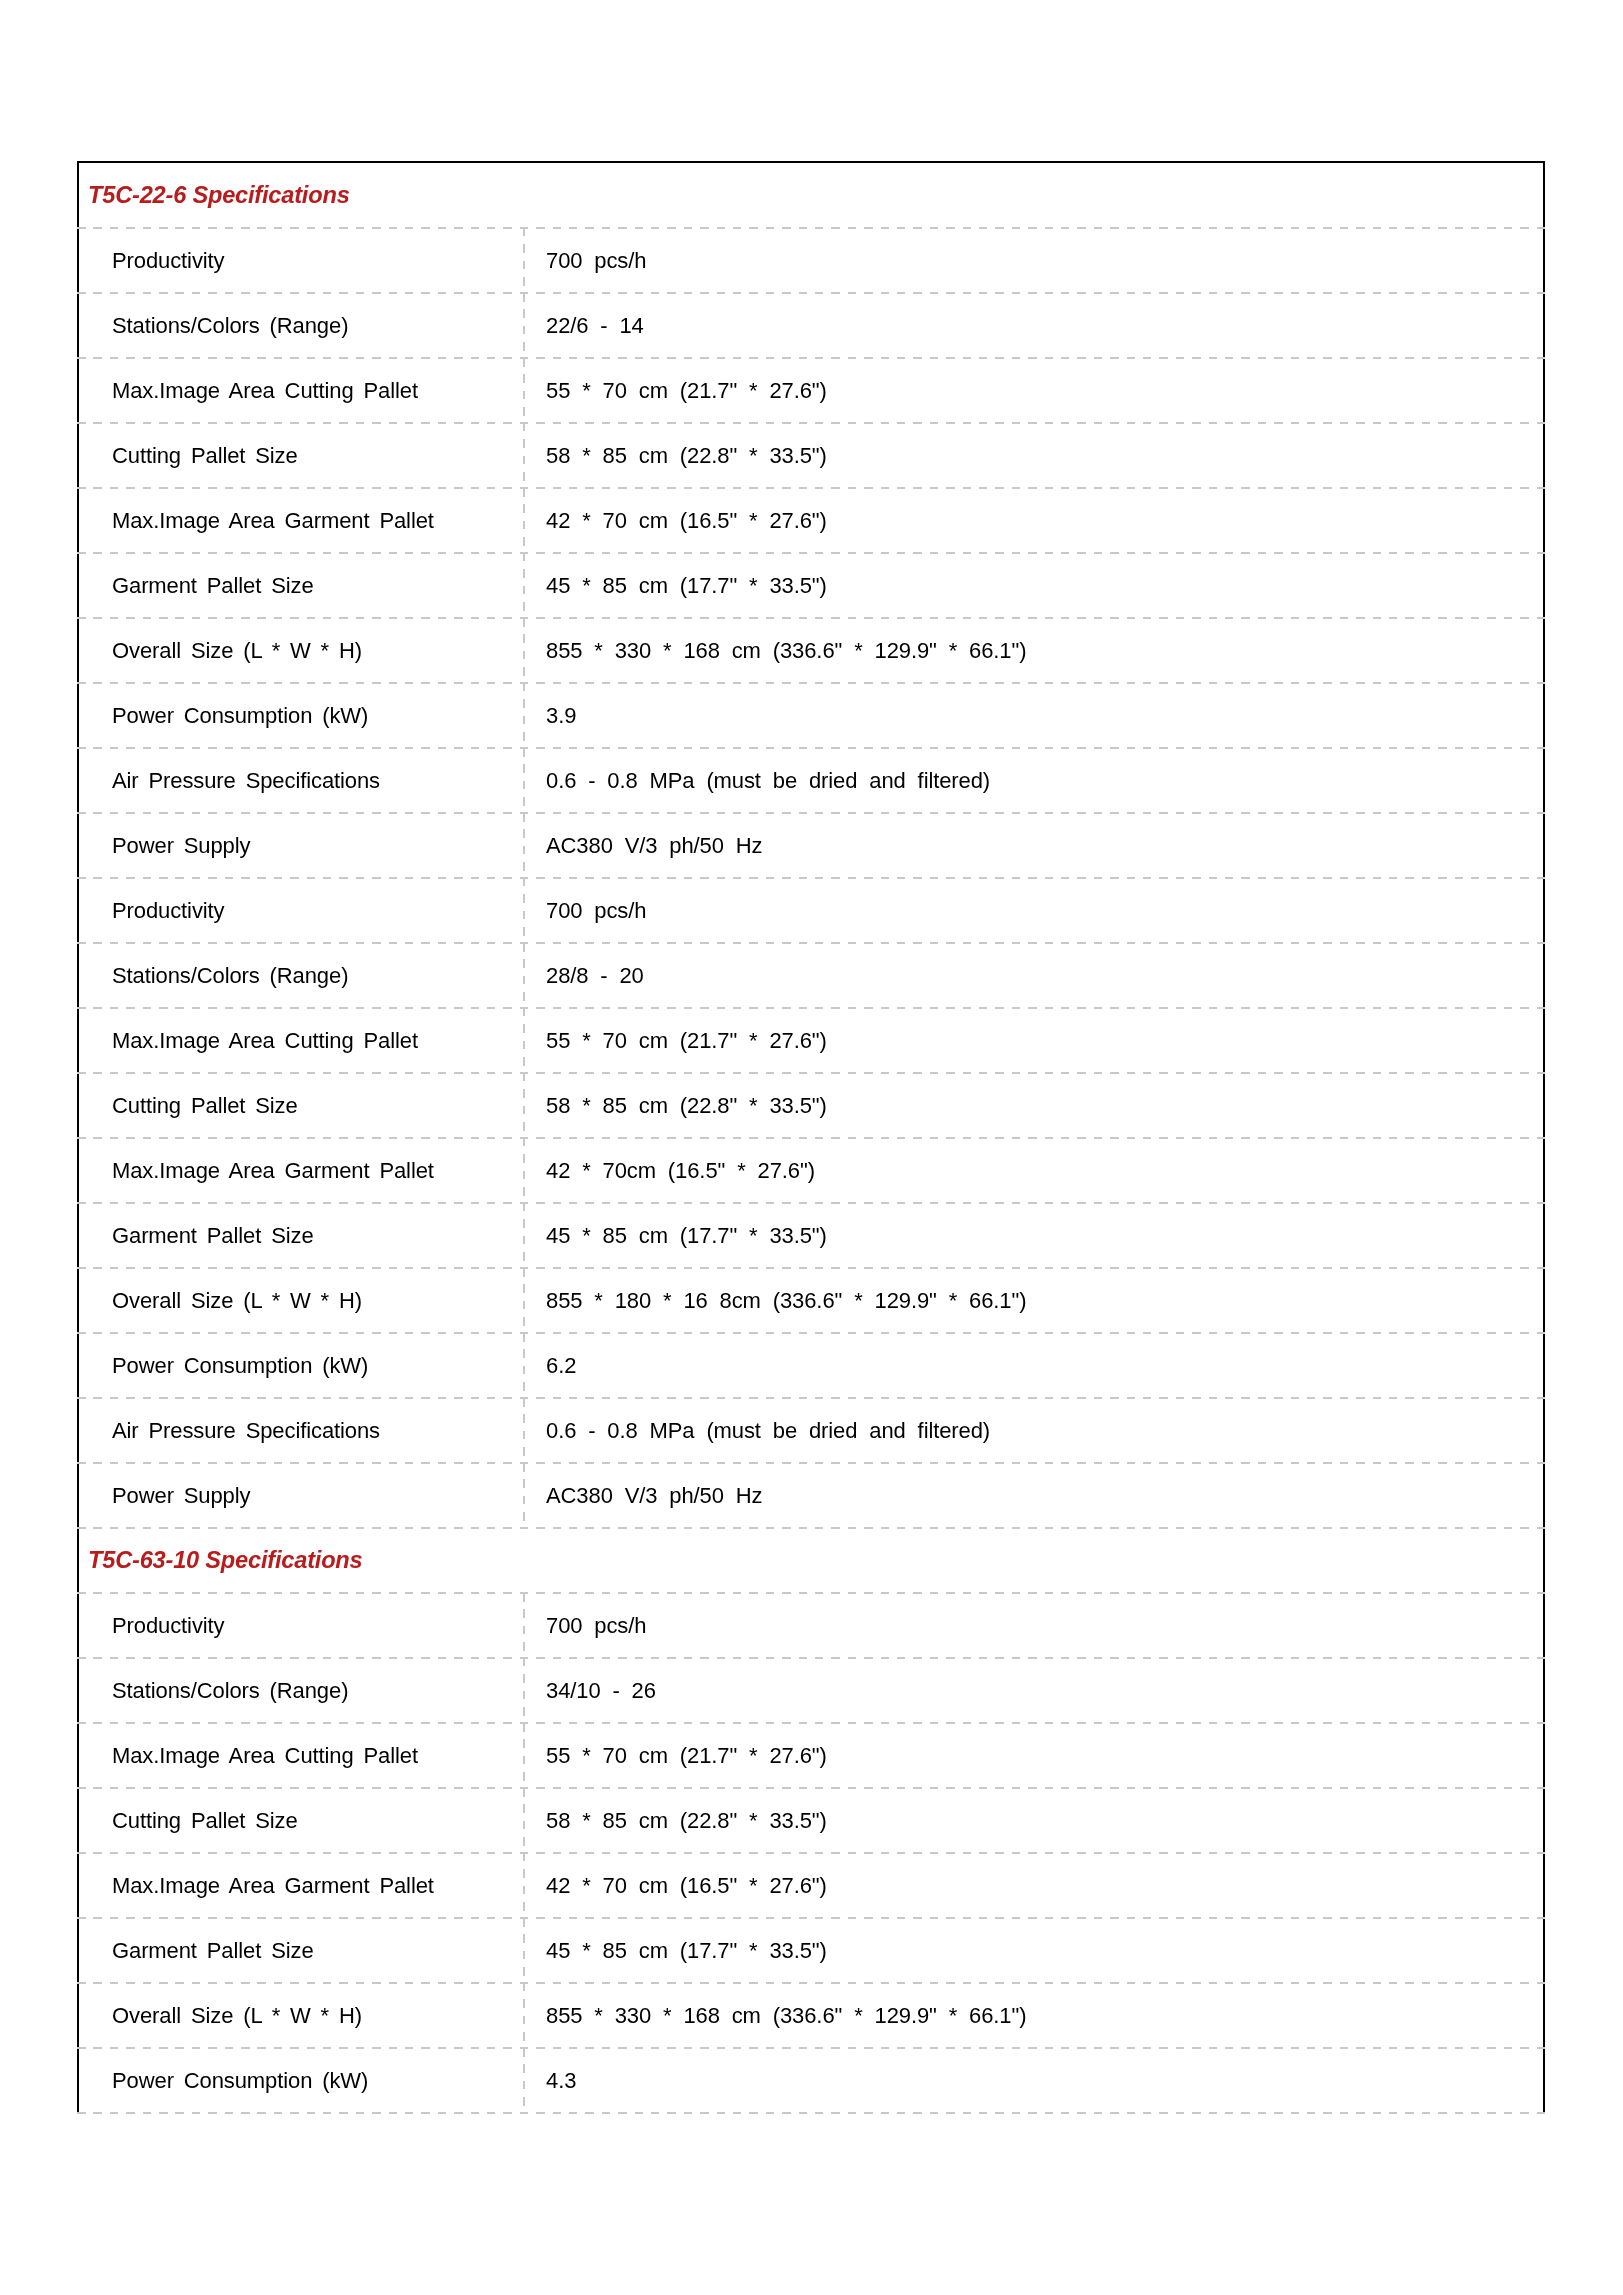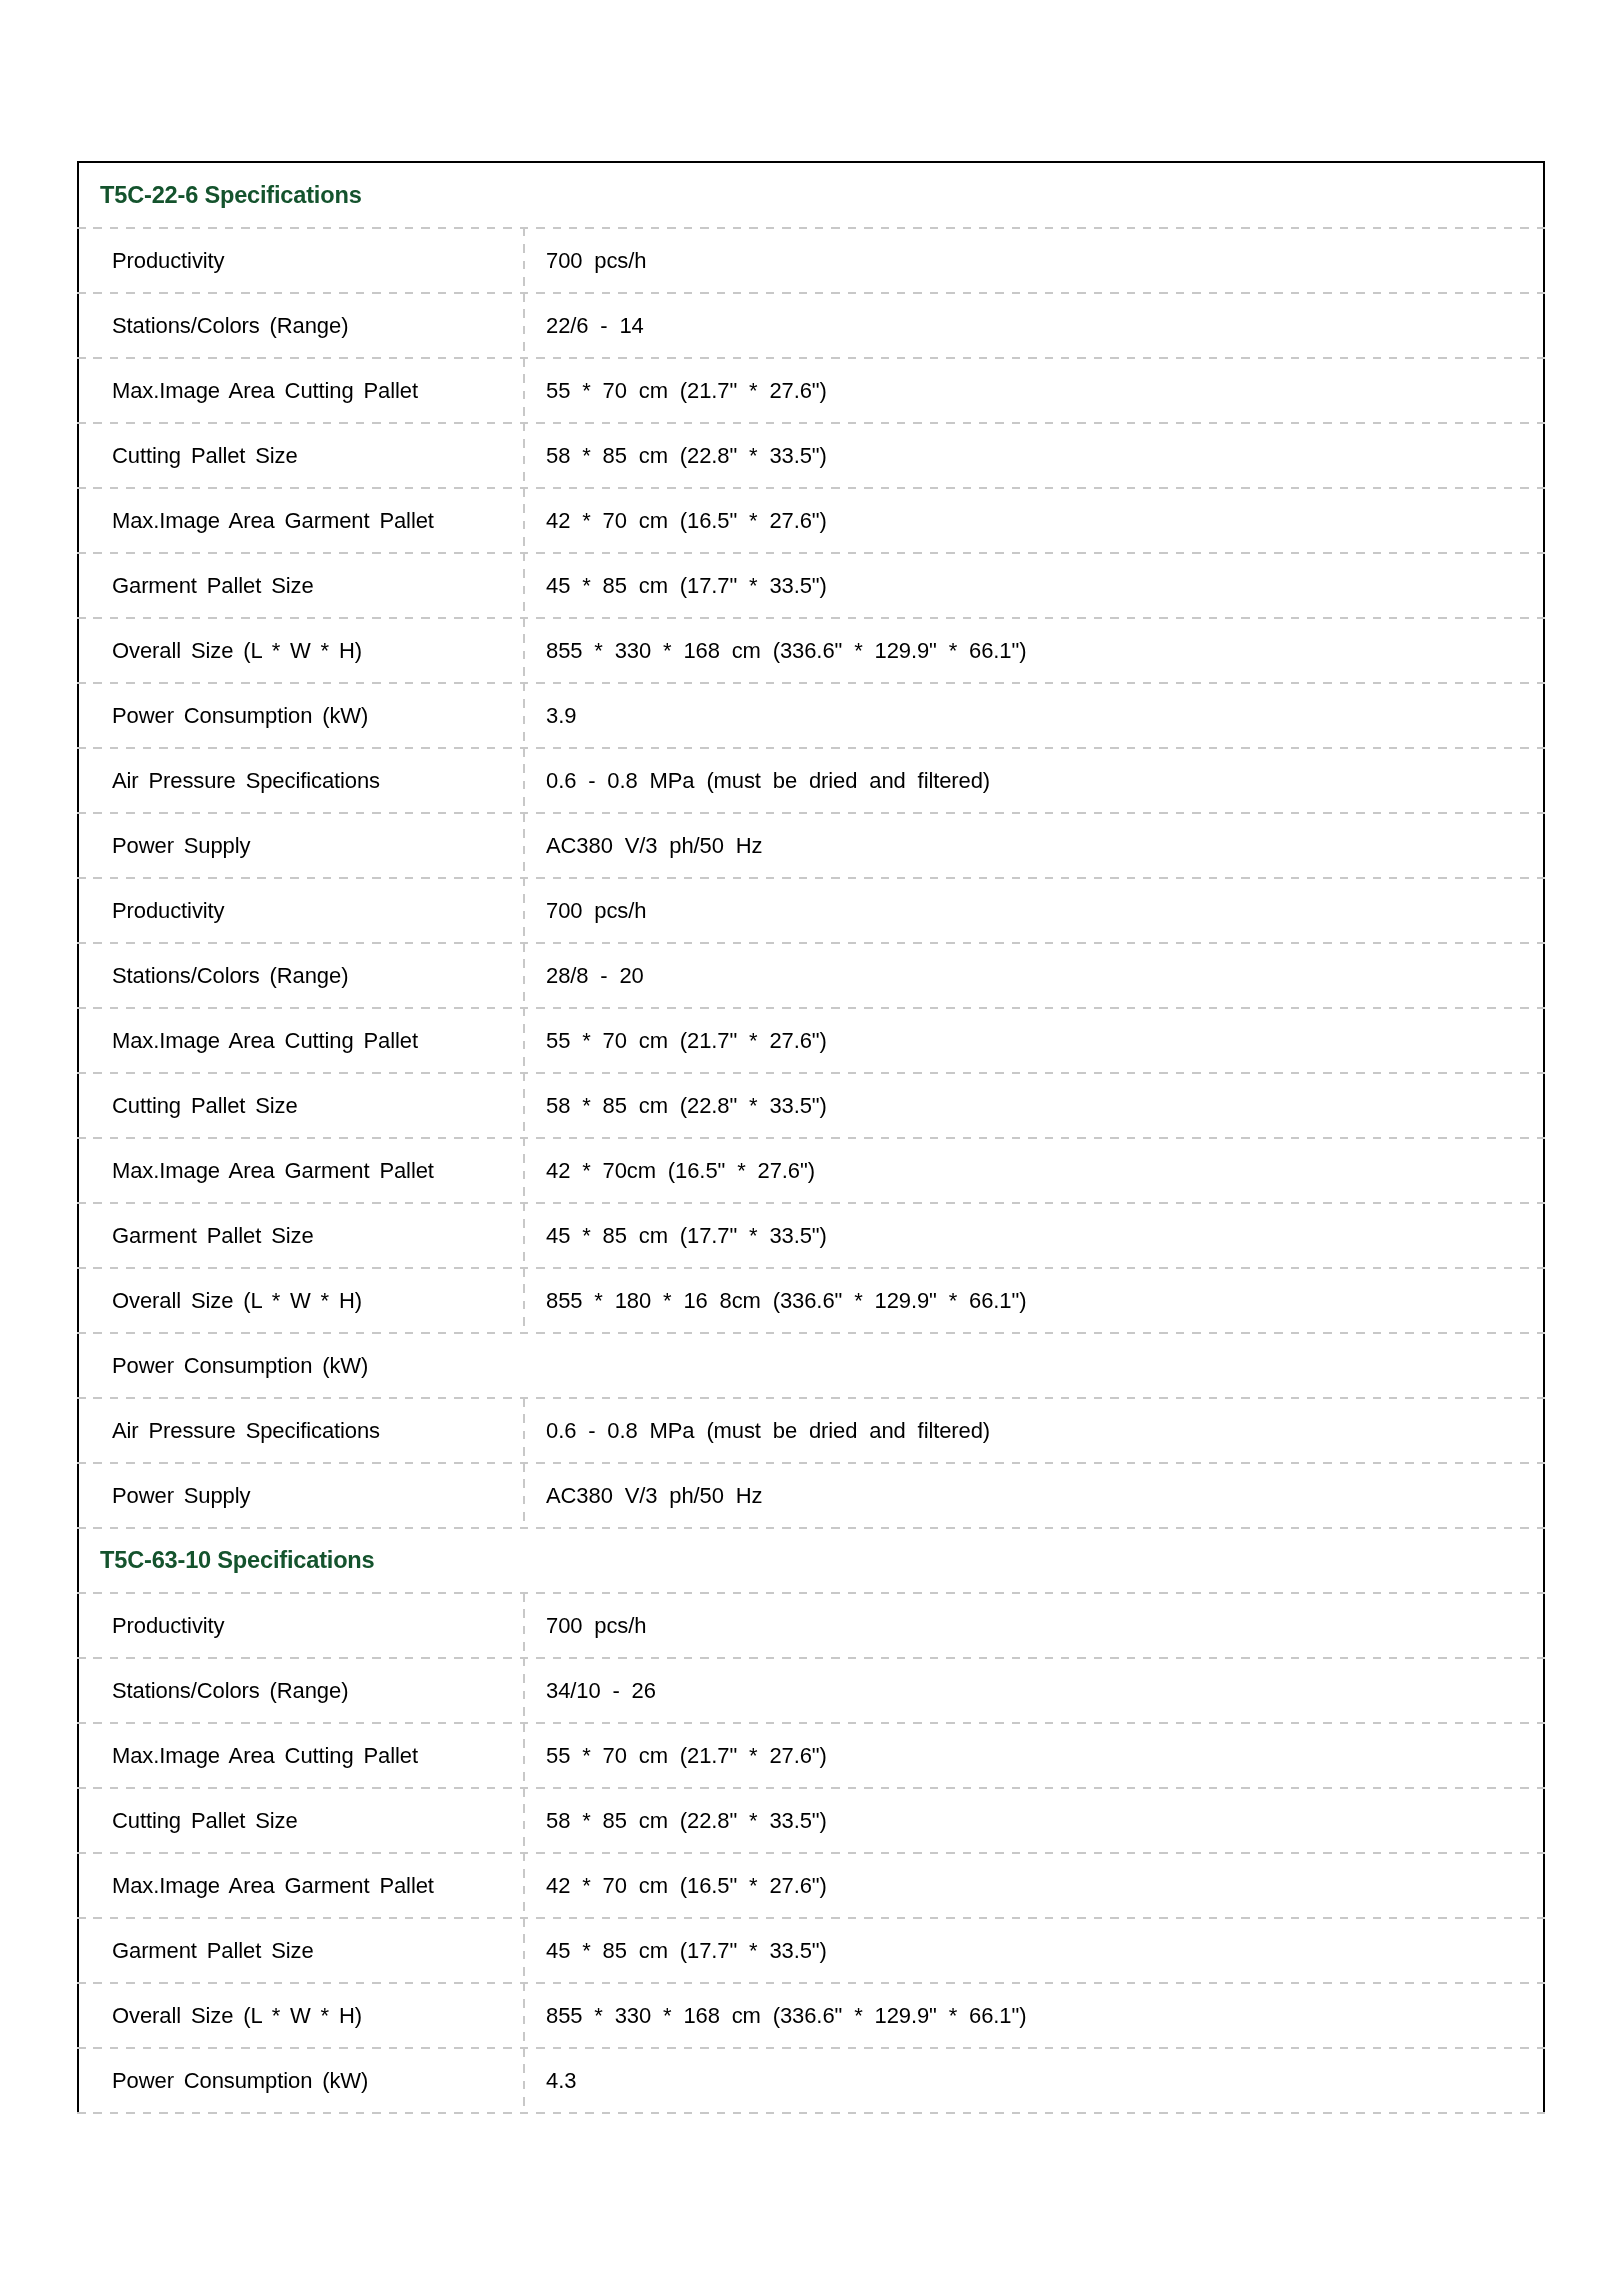--- a/index.html
+++ b/index.html
@@ -33,25 +33,26 @@
     position: absolute;
     left: -2px;
     right: -2px;
     bottom: -0.7px;
     height: 2px;
     background: repeating-linear-gradient(90deg, #c8c8c8 0 8.5px, transparent 8.5px 16.4px);
   }
   .header-row {
     display: flex;
     align-items: center;
-    padding-left: 21px;
+    padding-left: 9px;
     font-size: 23.6px;
     font-weight: bold;
-    color: #14532d;
+    color: #b91c1c;
     letter-spacing: -0.2px;
+    font-style: italic;
   }
   .data-row { display: flex; }
   .cell {
     display: flex;
     align-items: center;
     font-size: 22px;
     color: #000000;
     letter-spacing: -0.1px;
     white-space: nowrap;
   }
@@ -167,20 +168,21 @@
     <div class="cell value-cell">45 * 85 cm (17.7" * 33.5")</div>
   </div>
 
   <div class="row data-row">
     <div class="cell label-cell">Overall Size (L * W * H)</div>
     <div class="cell value-cell">855 * 180 * 16 8cm (336.6" * 129.9" * 66.1")</div>
   </div>
 
   <div class="row data-row">
     <div class="cell label-cell">Power Consumption (kW)</div>
+    <div class="cell value-cell">6.2</div>
   </div>
 
   <div class="row data-row">
     <div class="cell label-cell">Air Pressure Specifications</div>
     <div class="cell value-cell">0.6 - 0.8 MPa (must be dried and filtered)</div>
   </div>
 
   <div class="row data-row">
     <div class="cell label-cell">Power Supply</div>
     <div class="cell value-cell">AC380 V/3 ph/50 Hz</div>

